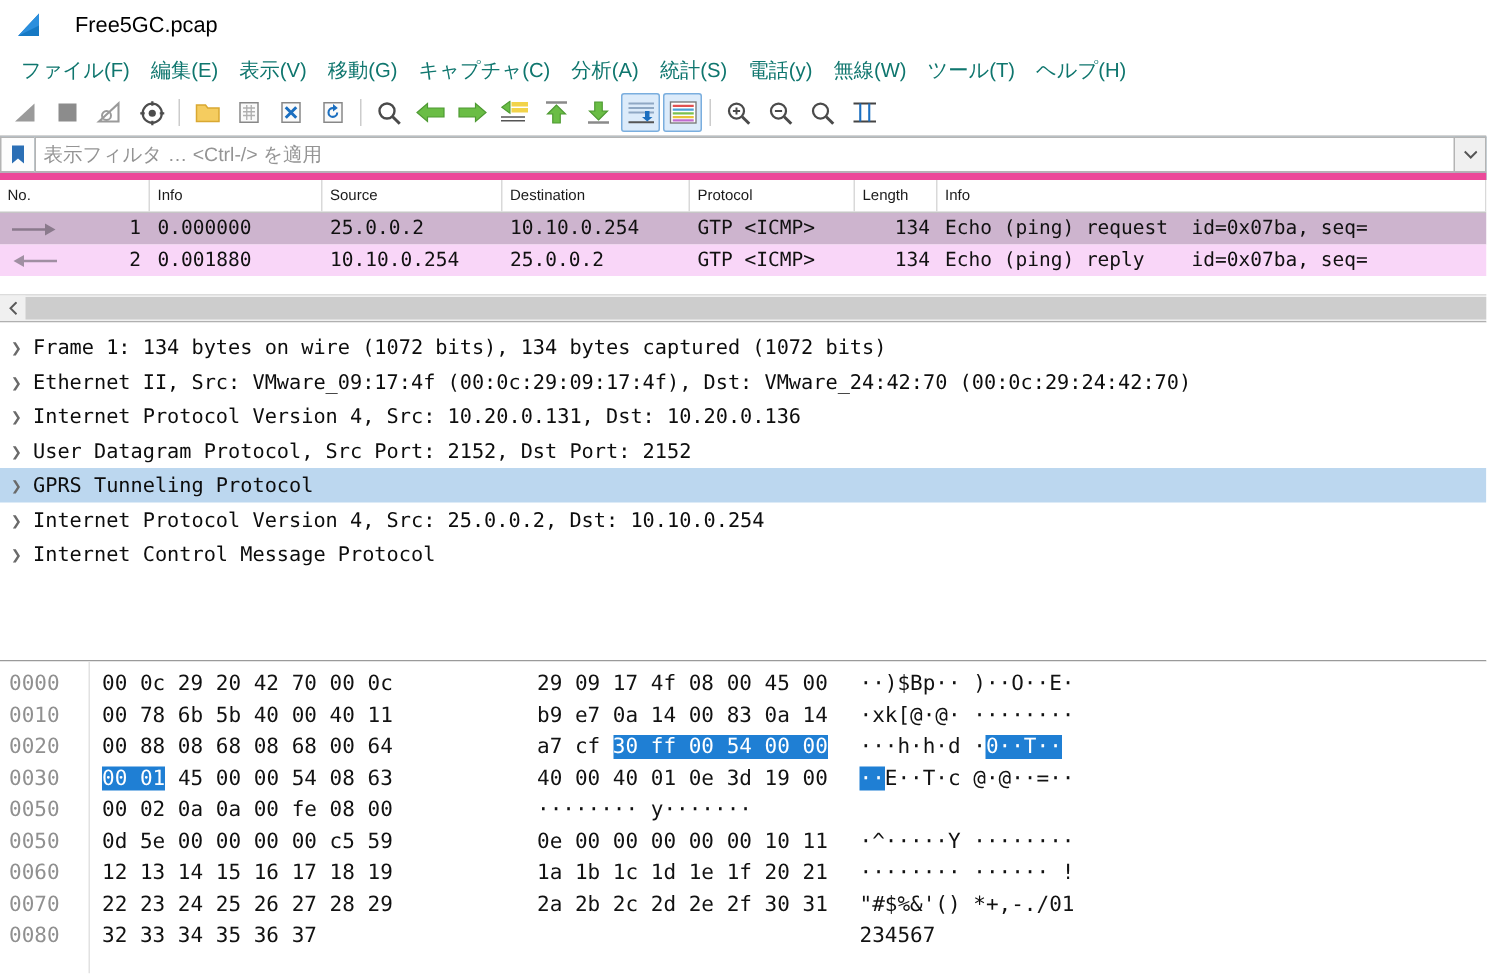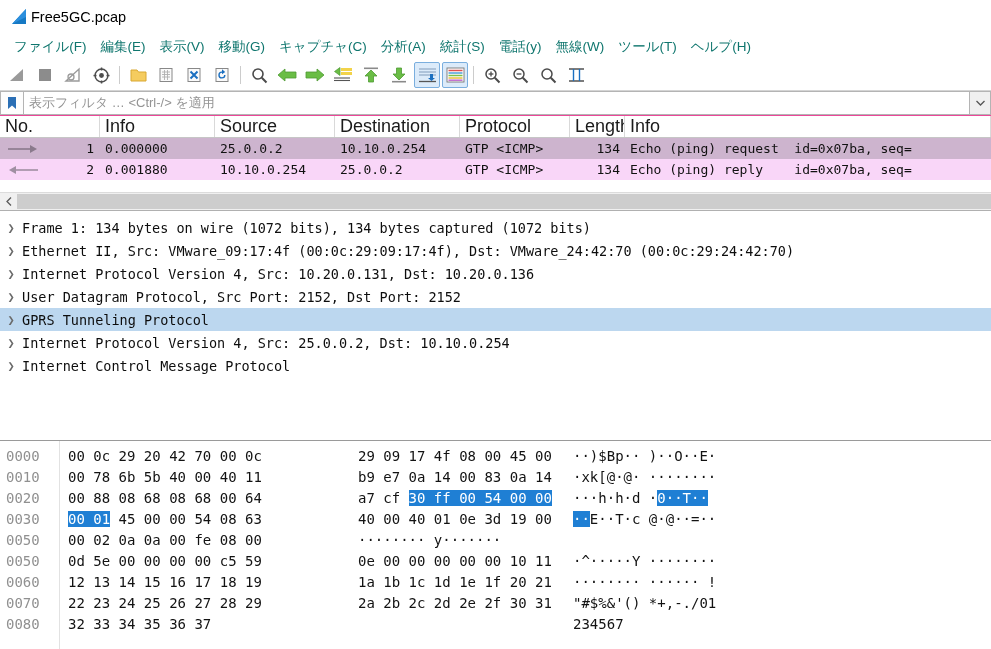--- a/index.html
+++ b/index.html
@@ -22,21 +22,21 @@
     height: 34px;
     display: flex;
     align-items: center;
     padding-left: 10px;
     background: #ffffff;
     flex: 0 0 auto;
   }
   .title-text {
     font-size: 14.5px;
     color: #000000;
-    margin-left: 1px;
+    margin-left: 20px;
     letter-spacing: 0px;
   }
   .shark-fin { width: 20px; height: 18px; display:block; }
 
   
   .menubar {
     height: 26px;
     display: flex;
     align-items: center;
     padding-left: 7px;
@@ -77,21 +77,21 @@
     background: #cccccc;
     margin: 0 4px;
   }
 
   
   .filterbar {
     height: 24px;
     display: flex;
     align-items: stretch;
     background: #0c4a6e;
-    border-bottom: 1px solid #ec4899;
+    border-bottom: 5px solid #ec4899;
     flex: 0 0 auto;
   }
   .filter-bookmark {
     width: 22px;
     display: flex; align-items: center; justify-content: center;
     border: 1px solid #b4b4b4;
     border-right: none;
     background: #fdfdfd;
   }
   .filter-input {
@@ -112,21 +112,21 @@
     display:flex; align-items:center; justify-content:center;
   }
 
   
   .packet-list { flex: 0 0 auto; background:#fff; }
   .plist-head {
     display: flex;
     height: 21px;
     background: #ffffff;
     border-bottom: 1px solid #c6c6c6;
-    font-size: 18px;
+    font-size: 10px;
     color: #1a1a1a;
   }
   .plist-head .col {
     border-right: 1px solid #d9d9d9;
     padding-left: 5px;
     display: flex; align-items: center;
     box-sizing: border-box;
     overflow: hidden;
     white-space: nowrap;
   }

